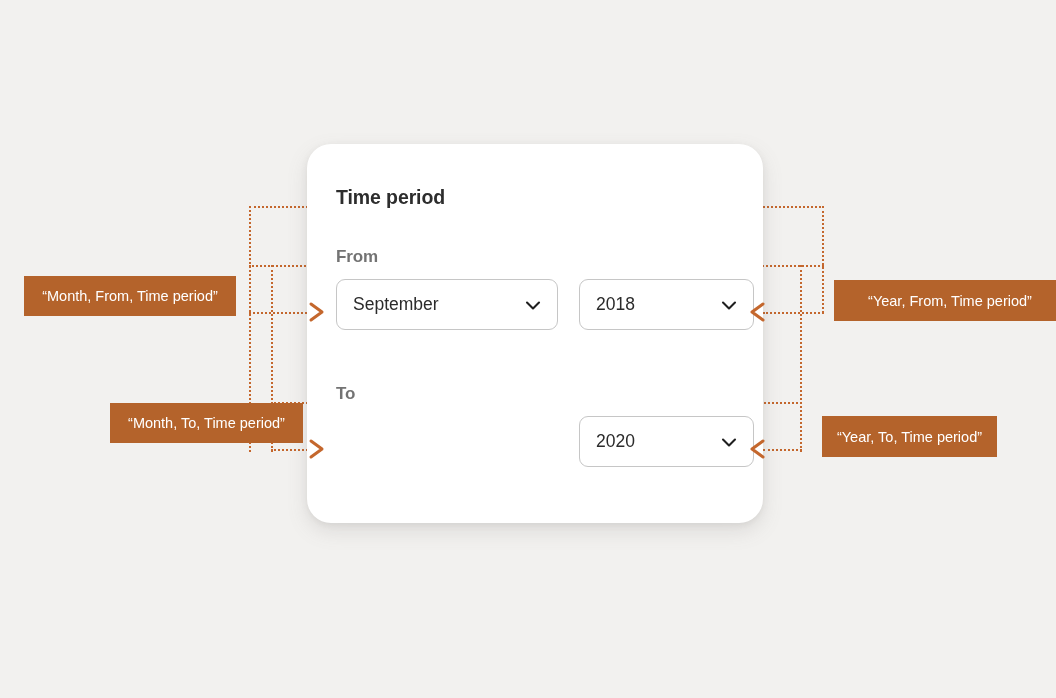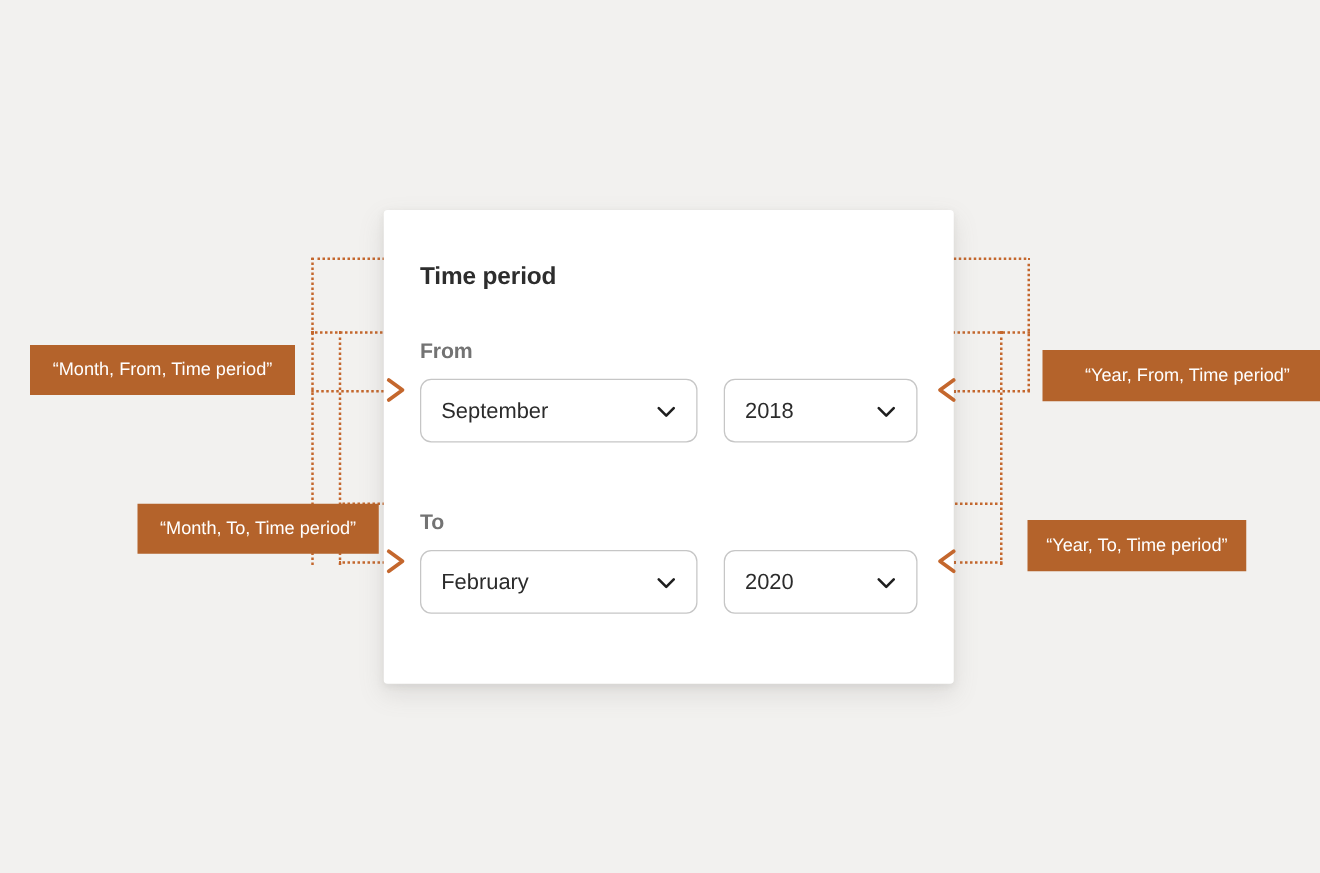--- a/index.html
+++ b/index.html
@@ -19,25 +19,25 @@
     position: absolute;
     inset: 0;
     width: 1056px;
     height: 698px;
   }
 
   
   .card {
     position: absolute;
     left: 307px;
-    top: 168px;
+    top: 144px;
     width: 456px;
     height: 379px;
     background: #ffffff;
-    border-radius: 3px;
+    border-radius: 24px;
     box-shadow: 0 8px 20px rgba(120,115,110,0.17),
                 0 2px 6px rgba(120,115,110,0.10);
     z-index: 4;
   }
 
   .card-title {
     position: absolute;
     left: 29px;
     top: 42px;
     font-size: 19.5px;
@@ -80,21 +80,21 @@
   }
   .select .chev {
     flex: 0 0 auto;
     width: 20px;
     height: 20px;
     display: block;
   }
   .select .chev svg { display: block; }
 
   .sel-month { left: 29px; width: 222px; gap: 20px; }
-  .sel-year  { left: 272px; width: 155px; }
+  .sel-year  { left: 272px; width: 175px; }
   .row-from  { top: 135px; }
   .row-to    { top: 272px; }
 
   
   .anno {
     position: absolute;
     background: #b4632b;
     color: #ffffff;
     font-size: 14.5px;
     display: flex;
@@ -207,28 +207,20 @@
       <span class="val">2018</span>
       <span class="chev">
         <svg width="20" height="20" viewBox="0 0 20 20">
           <polyline points="4,7.5 10,13.5 16,7.5" fill="none" stroke="#1f1f1f" stroke-width="2.1" stroke-linecap="round" stroke-linejoin="round"></polyline>
         </svg>
       </span>
     </div>
 
     <div class="group-label to">To</div>
 
-    <div class="select sel-month row-to">
-      <span class="val">February</span>
-      <span class="chev">
-        <svg width="20" height="20" viewBox="0 0 20 20">
-          <polyline points="4,7.5 10,13.5 16,7.5" fill="none" stroke="#1f1f1f" stroke-width="2.1" stroke-linecap="round" stroke-linejoin="round"></polyline>
-        </svg>
-      </span>
-    </div>
 
     <div class="select sel-year row-to">
       <span class="val">2020</span>
       <span class="chev">
         <svg width="20" height="20" viewBox="0 0 20 20">
           <polyline points="4,7.5 10,13.5 16,7.5" fill="none" stroke="#1f1f1f" stroke-width="2.1" stroke-linecap="round" stroke-linejoin="round"></polyline>
         </svg>
       </span>
     </div>
 

